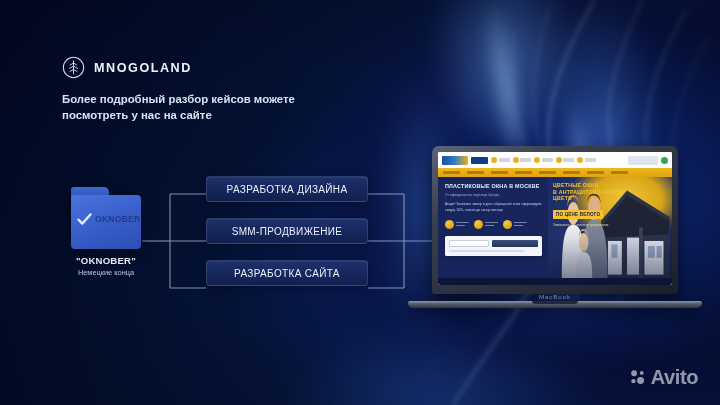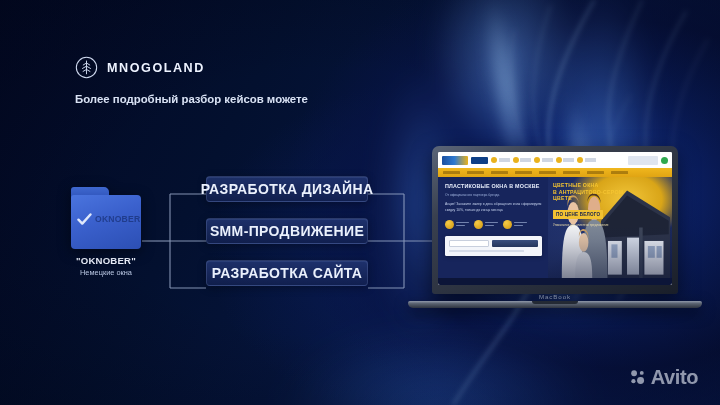--- a/index.html
+++ b/index.html
@@ -49,21 +49,21 @@
     left:30%; bottom:-34%; width:62%; height:56%;
     background:radial-gradient(ellipse 50% 50% at 50% 40%, rgba(46,96,205,.40), transparent 70%);
     filter:blur(16px);
   }
   .vignette {
     position:absolute; inset:0;
     background:radial-gradient(ellipse 80% 86% at 46% 50%, transparent 38%, rgba(1,5,20,.58) 100%);
   }
 
   
-  .header { position:absolute; left:75px; top:56px; width:330px; }
+  .header { position:absolute; left:62px; top:56px; width:330px; }
   .brand { display:flex; align-items:center; gap:9px; margin-bottom:13px; }
   .brand-mark { width:23px; height:23px; flex:0 0 23px; }
   .brand-name {
     color:#eef3ff; font-size:12.6px; font-weight:bold;
     letter-spacing:1.55px;
   }
   .headline {
     font-size:25.5px; font-weight:bold; letter-spacing:.3px;
     line-height:1.04; margin-bottom:6px; white-space:nowrap;
     background:linear-gradient(96deg,#ffffff 0%,#f2f6ff 30%,#aebad6 64%,#8b99bb 100%);
@@ -117,21 +117,21 @@
   }
   .flow-box {
     width:162px; height:26px; display:flex;
     align-items:center; justify-content:center;
     border-radius:4px;
     background:linear-gradient(180deg, rgba(36,56,118,.80), rgba(20,34,82,.80));
     border:1px solid rgba(148,170,220,.20);
     box-shadow:0 2px 8px rgba(0,0,0,.30), inset 0 1px 0 rgba(170,195,255,.10);
   }
   .flow-box span {
-    color:#eaf0fc; font-size:14px; font-weight:bold;
+    color:#eaf0fc; font-size:10px; font-weight:normal;
     letter-spacing:.35px; white-space:nowrap;
   }
 
   .connectors { position:absolute; inset:0; pointer-events:none; }
 
   
   .laptop { position:absolute; left:408px; top:146px; width:294px; height:168px; }
   .lid {
     position:absolute; left:24px; top:0; width:246px; height:148px;
     background:linear-gradient(152deg,#5b6578 0%,#39404f 26%,#272d3a 70%,#1a1f2a 100%);
@@ -286,20 +286,21 @@
   <div class="header">
     <div class="brand">
       <svg class="brand-mark" viewBox="0 0 24 24">
         <circle cx="12" cy="12" r="10.6" fill="none" stroke="#cfd9ef" stroke-width="1.1"></circle>
         <path d="M12 5.2v13.4M12 7.3l-3.4 2.1M12 7.3l3.4 2.1M12 10.6l-4.2 2.4M12 10.6l4.2 2.4M12 14l-3.6 2.1M12 14l3.6 2.1" fill="none" stroke="#cfd9ef" stroke-width="1" stroke-linecap="round"></path>
       </svg>
       <div class="brand-name">MNOGOLAND</div>
     </div>
     <div class="subline">
       <div>Более подробный разбор кейсов можете</div>
+      <div>посмотреть у нас на сайте</div>
     </div>
   </div>
 
   <div class="flow">
 
     <svg class="connectors" viewBox="0 0 390 110" preserveAspectRatio="none">
       <g stroke="#9aa9c9" stroke-width="1.1" fill="none" opacity=".85">
         <path d="M84,55 L112,55"></path>
         <path d="M112,8 L112,102"></path>
         <path d="M112,8 L148,8"></path>
@@ -318,21 +319,21 @@
         <div class="folder-tab"></div>
         <div class="folder-body"></div>
         <div class="folder-glyph">
           <svg class="folder-check" viewBox="0 0 16 14">
             <path d="M1.5 7.2 L5.6 11.4 L14.4 1.6" fill="none" stroke="#dfe8fb" stroke-width="2.6" stroke-linecap="round" stroke-linejoin="round"></path>
           </svg>
           <div class="folder-word">OKNOBER</div>
         </div>
       </div>
       <div class="folder-cap">"OKNOBER"</div>
-      <div class="folder-sub">Немецкие окна</div>
+      <div class="folder-sub">Немецкие конца</div>
     </div>
 
     <div class="boxes">
       <div class="flow-box">
         <span>РАЗРАБОТКА ДИЗАЙНА</span>
       </div>
       <div class="flow-box">
         <span>SMM-ПРОДВИЖЕНИЕ</span>
       </div>
       <div class="flow-box">

